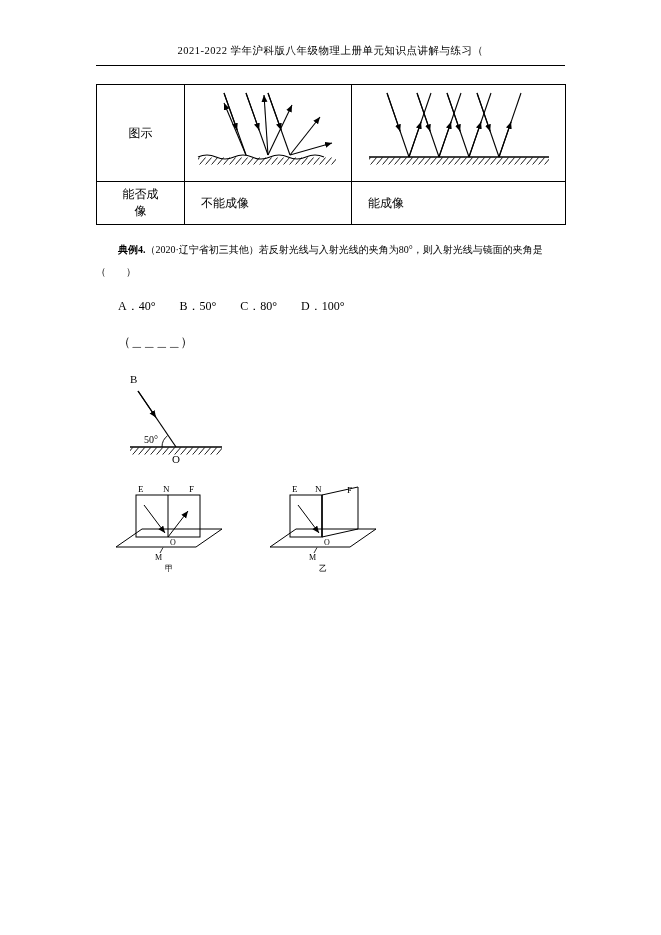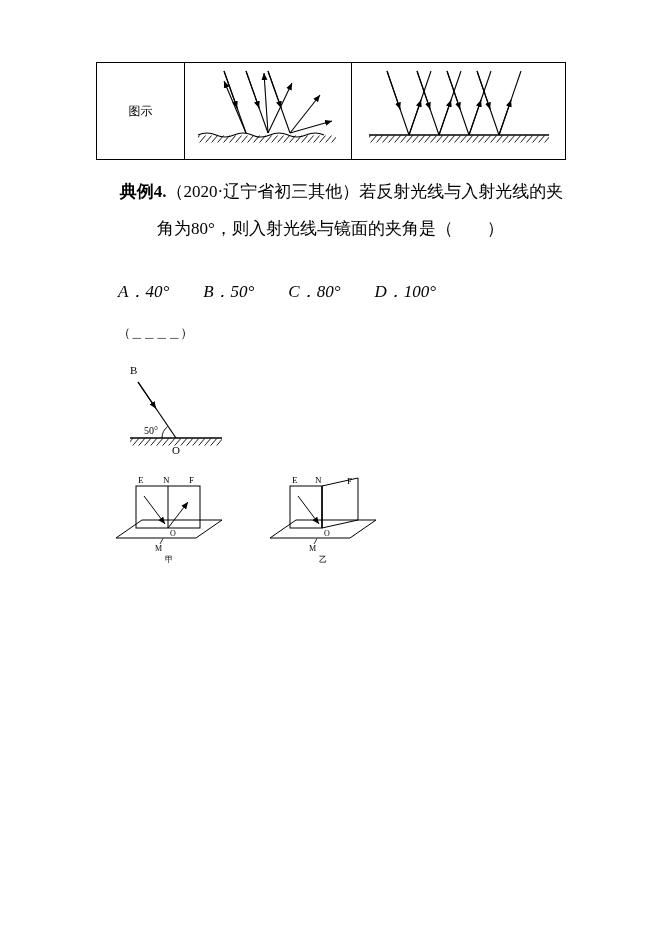--- a/index.html
+++ b/index.html
@@ -12,34 +12,37 @@
   .page { padding:44px 96px 0 96px; }
   .doc-header {
     text-align:center; font-size:10.5px; letter-spacing:0.5px;
     padding-bottom:7px; border-bottom:1.4px solid #000;
   }
   table.tbl { border-collapse:collapse; width:469px; margin-top:18px; font-size:12px; table-layout:fixed; }
   .tbl td { border:1px solid #000; }
   .lbl { text-align:center; vertical-align:middle; padding:4px 20px; }
   .cell { text-align:left; vertical-align:middle; padding:6px 10px 6px 16px; line-height:1.75; }
   .diag { text-align:center; vertical-align:bottom; padding:2px 2px 4px 2px; }
-  .para { font-size:17px; line-height:2.15; margin:14px 0 0 0; text-indent:22px;text-align:center; }
+  .para { font-size:10px; line-height:2.15; margin:14px 0 0 0; text-indent:22px; }
   .para b { font-weight:bold; }
-  .options { font-size:17px; margin:28px 0 0 0; padding-left:22px; line-height:2;font-style:italic; }
+  .options { font-size:12px; margin:12px 0 0 0; padding-left:22px; line-height:2; }
   .blank { font-size:12.5px; margin:12px 0 0 0; padding-left:22px; line-height:2; }
   .ex5-fig { margin:14px 0 0 26px; }
   .figs { margin:10px 0 0 14px; display:flex; gap:36px; align-items:flex-end; }
   svg { display:inline-block; }
   svg text { font-family:"Liberation Serif","DejaVu Serif",serif; fill:#000; }
 </style>
 </head>
 <body>
 
 <div class="page">
 
+  <div class="doc-header">
+    <span>2021-2022 学年沪科版八年级物理上册单元知识点讲解与练习（</span>
+  </div>
 
   <table class="tbl">
     <colgroup>
         <col style="width:88px">
         <col style="width:167px">
         <col style="width:214px">
       </colgroup>
 
     <tbody>
         <tr style="height:95px">
@@ -104,20 +107,25 @@
                 <line x1="140" y1="70" x2="152.1" y2="34.8" marker-end="url(#arS)"></line>
           </g>
           <line x1="10" y1="70" x2="190" y2="70" stroke="#000" stroke-width="1.3"></line>
           <rect x="10" y="70.5" width="180" height="7" fill="url(#htS)"></rect>
         </svg>
       </td>
     </tr>
 
 
 
+    <tr style="height:34px">
+      <td class="lbl">能否成像</td>
+      <td class="cell">不能成像</td>
+      <td class="cell">能成像</td>
+    </tr>
 
   </tbody>
     </table>
 
   <p class="para"><b>典例4.</b><span>（2020·辽宁省初三其他）若反射光线与入射光线的夹角为80°，则入射光线与镜面的夹角是（　　）</span></p>
 
   <p class="options">A．40°　　B．50°　　C．80°　　D．100°</p>
 
 
   <p class="blank">（＿＿＿＿）</p>

